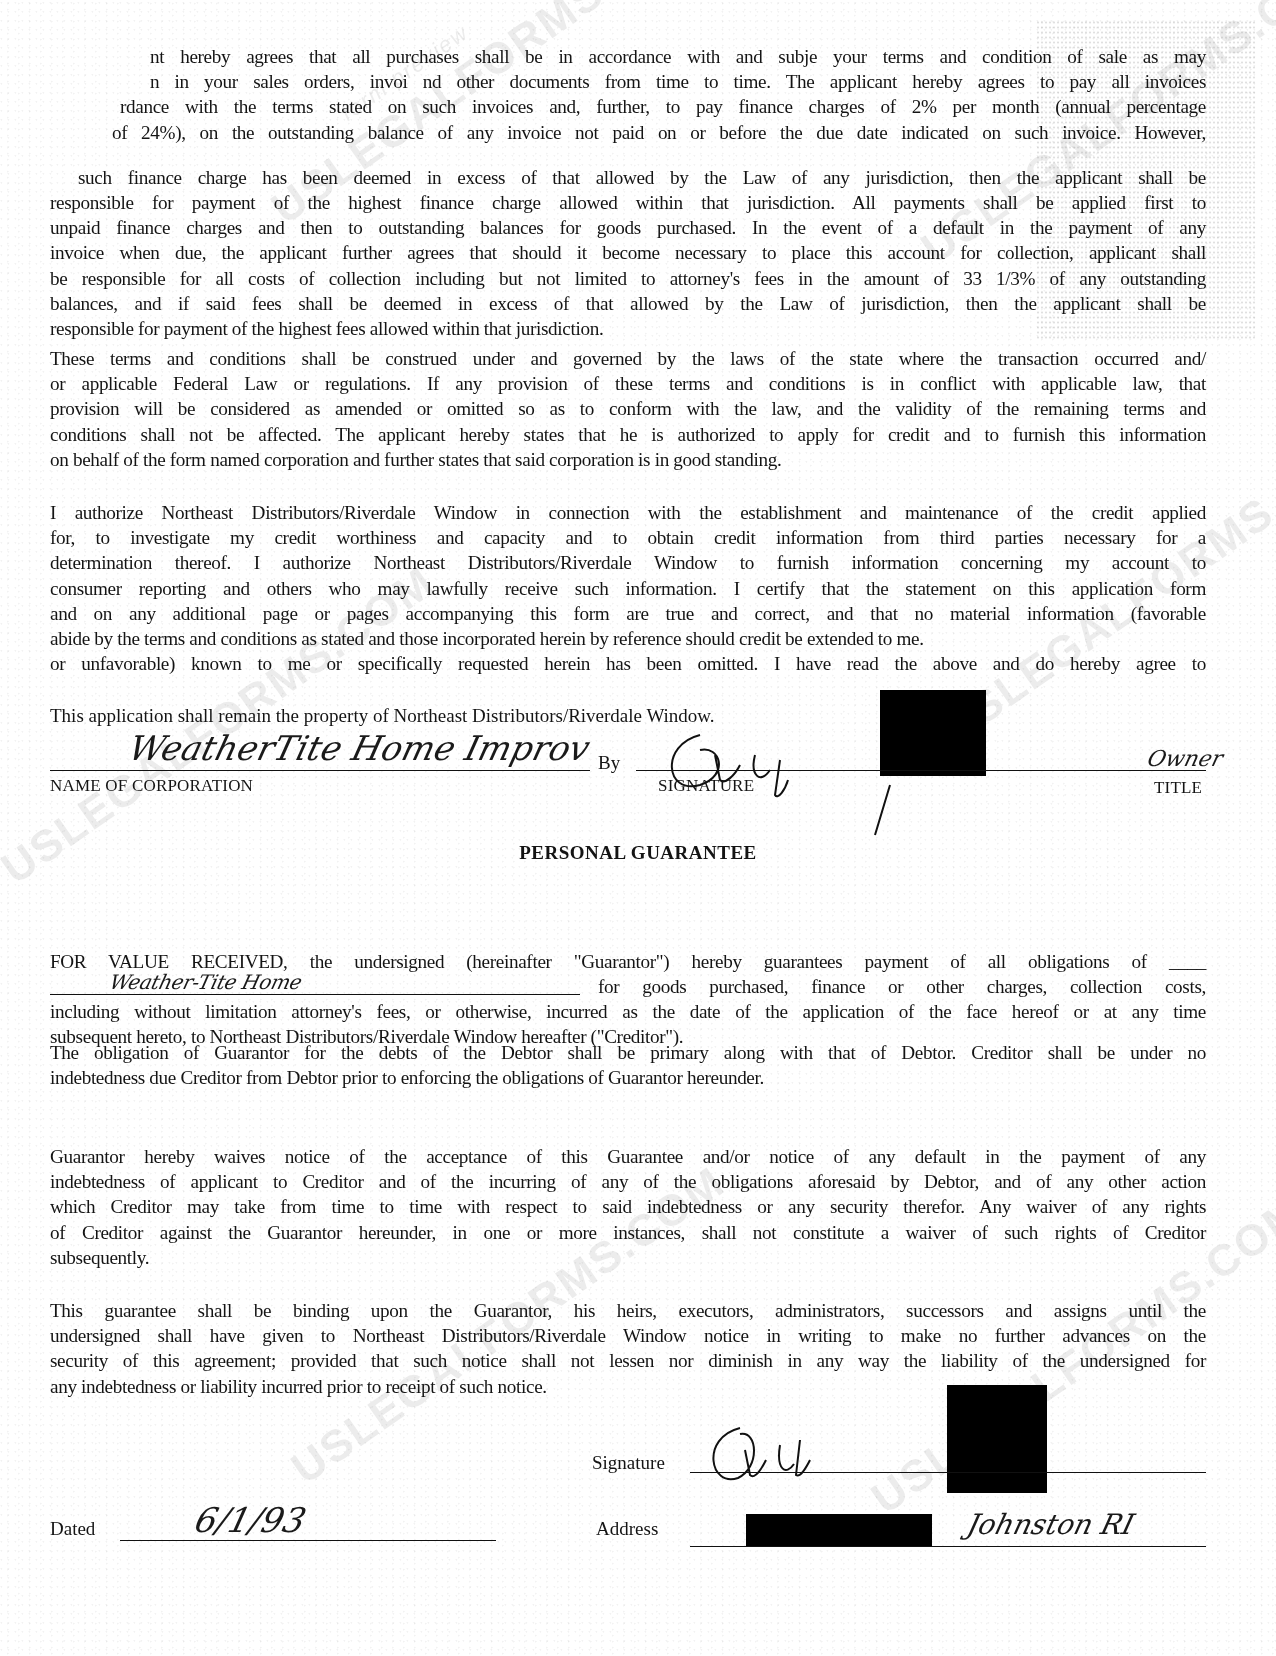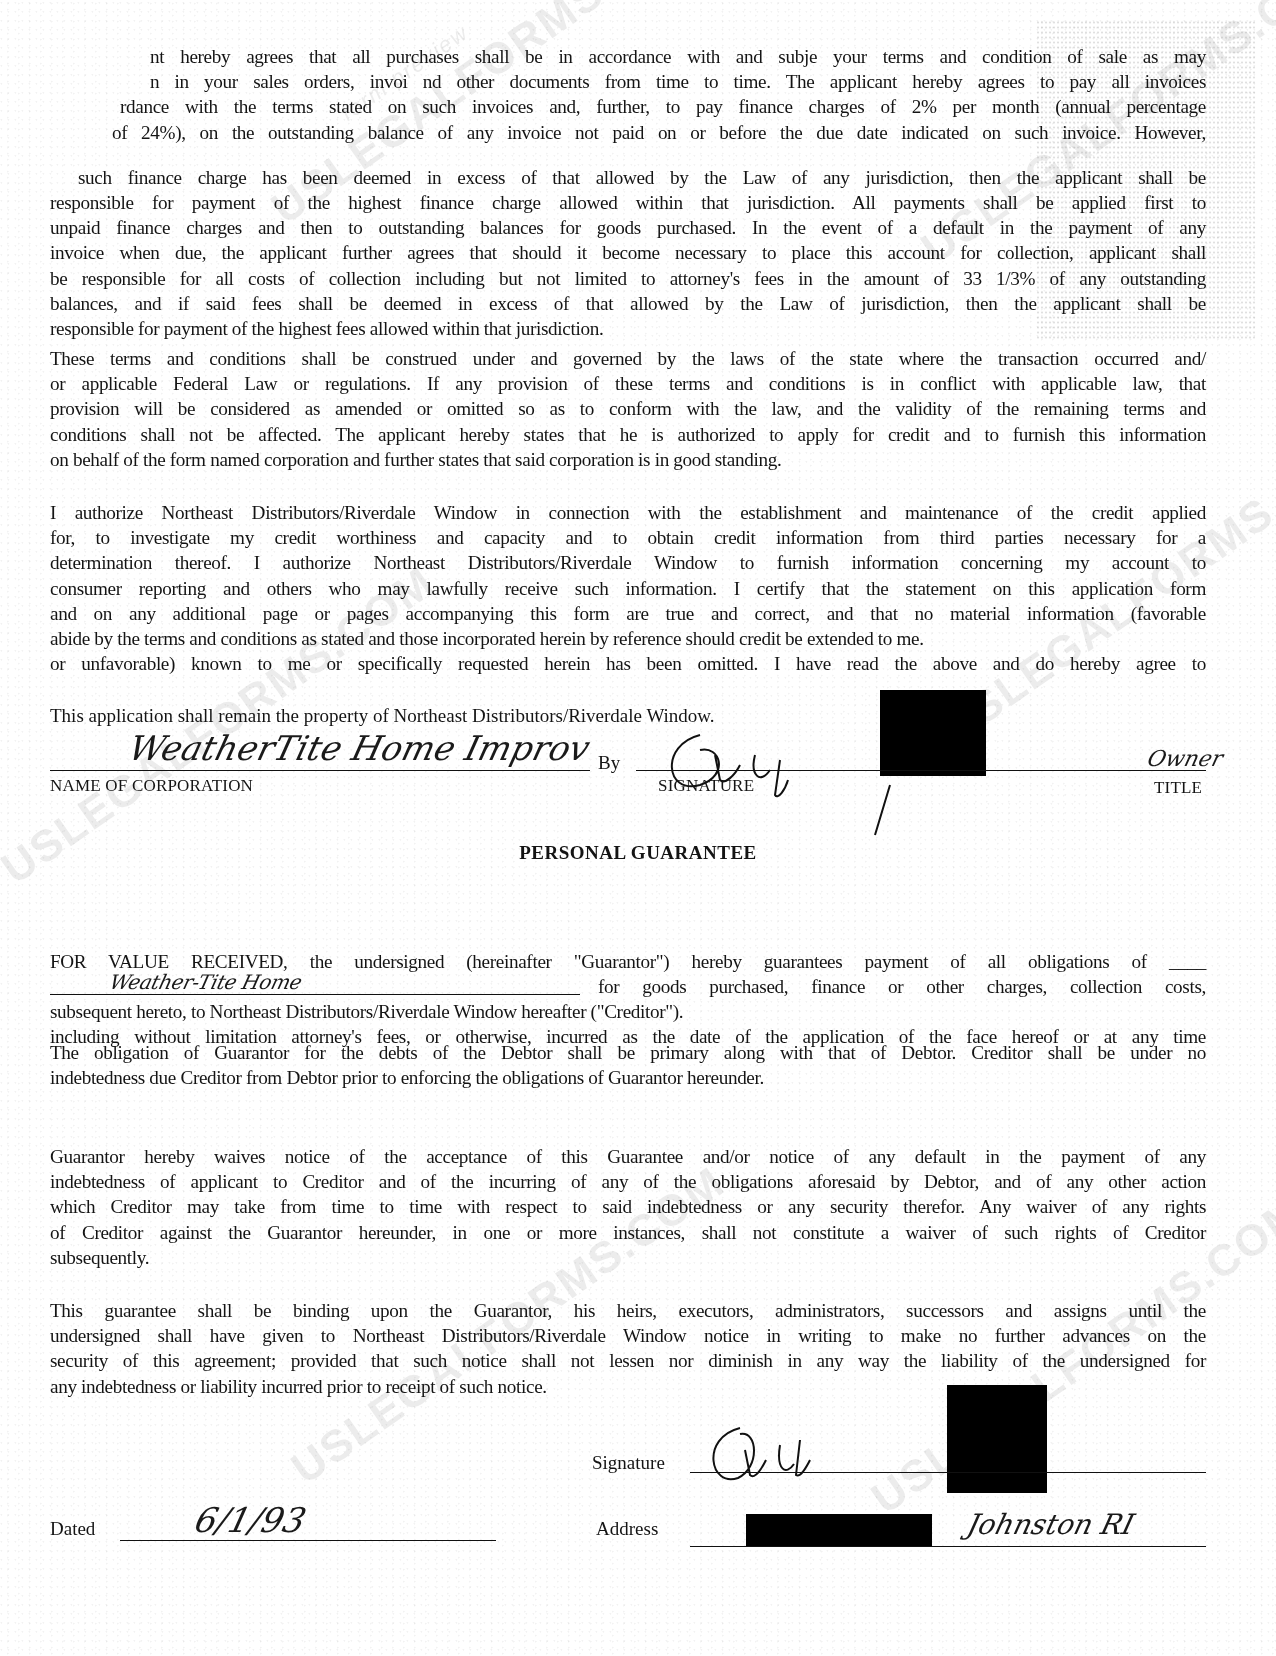--- a/index.html
+++ b/index.html
@@ -111,22 +111,22 @@
 
   <div class="heading">PERSONAL GUARANTEE</div>
 
   <div class="para" style="top:922px;margin-top:27px;">
     <span class="line">FOR VALUE RECEIVED, the undersigned (hereinafter "Guarantor") hereby guarantees payment of all obligations of ____</span>
     <span class="line" style="position:relative;height:25px;">
       <span class="rule" style="left:0;top:20px;width:530px;"></span>
       <span class="hand" style="left:60px;top:-4px;font-size:20px;">Weather-Tite Home</span>
       <span style="position:absolute;left:548px;right:0;text-align:justify;text-align-last:justify;">for goods purchased, finance or other charges, collection costs,</span>
     </span>
+    <span class="line">including without limitation attorney's fees, or otherwise, incurred as the date of the application of the face hereof or at any time</span>
     <span class="line last">subsequent hereto, to Northeast Distributors/Riverdale Window hereafter ("Creditor").</span>
-    <span class="line">including without limitation attorney's fees, or otherwise, incurred as the date of the application of the face hereof or at any time</span>
   </div>
 
   <div class="para" style="top:1040px;">
     <span class="line">The obligation of Guarantor for the debts of the Debtor shall be primary along with that of Debtor. Creditor shall be under no</span>
     <span class="line last">indebtedness due Creditor from Debtor prior to enforcing the obligations of Guarantor hereunder.</span>
   </div>
 
   <div class="para" style="top:1144px;">
     <span class="line">Guarantor hereby waives notice of the acceptance of this Guarantee and/or notice of any default in the payment of any</span>
     <span class="line">indebtedness of applicant to Creditor and of the incurring of any of the obligations aforesaid by Debtor, and of any other action</span>

